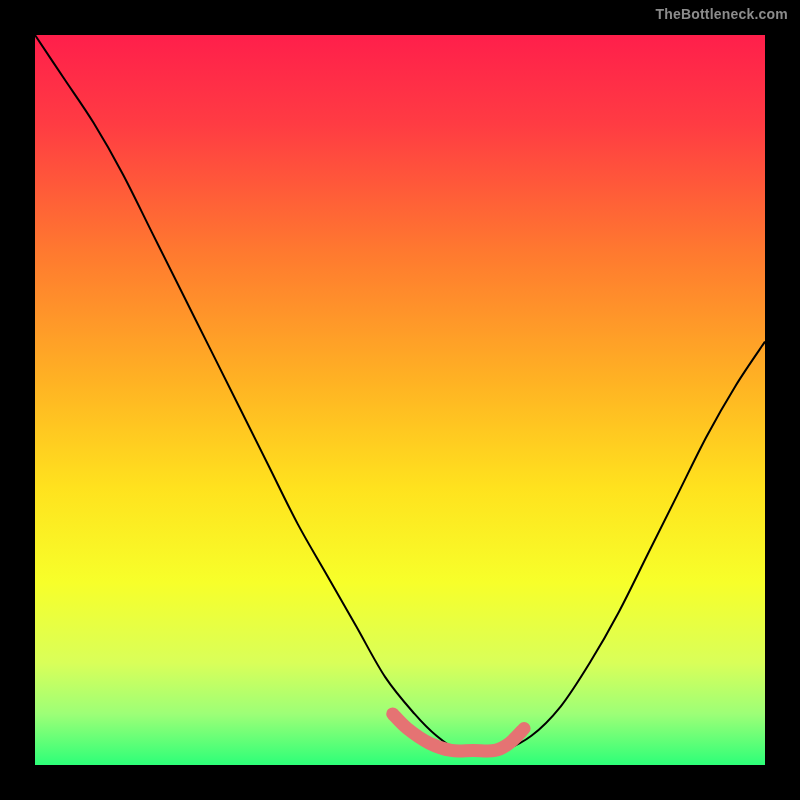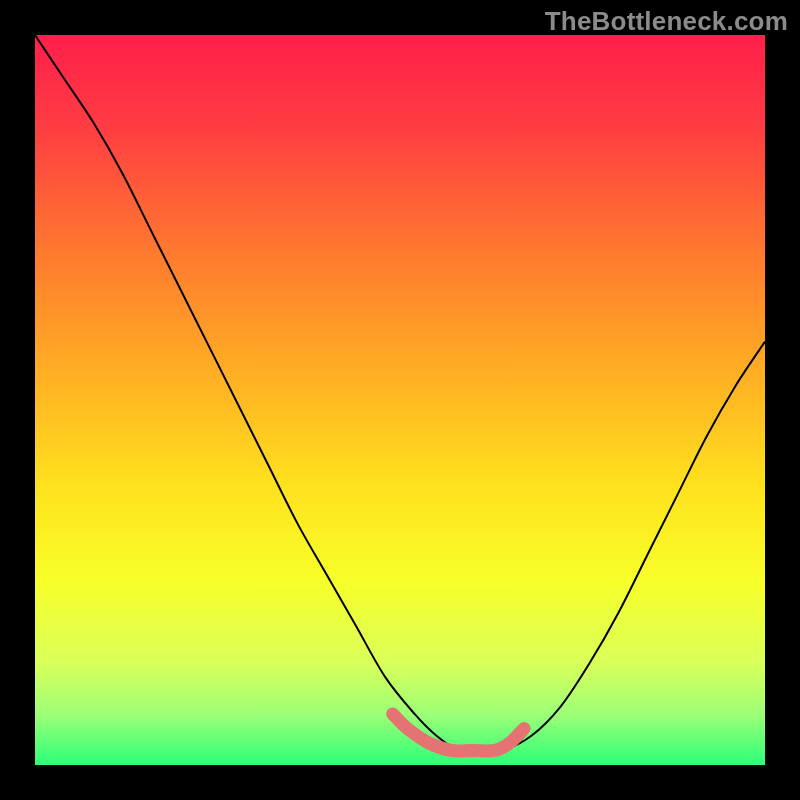--- a/index.html
+++ b/index.html
@@ -15,21 +15,21 @@
     left: 0;
     top: 0;
     width: 800px;
     height: 800px;
   }
   .watermark {
     position: absolute;
     top: 6px;
     right: 12px;
     font-family: Arial, Helvetica, sans-serif;
-    font-size: 26px;
+    font-size: 14px;
     font-weight: 600;
     color: #8b8b8b;
     letter-spacing: 0.2px;
     user-select: none;
   }
 </style>
 </head>
 <body>
 
 <svg class="canvas" viewBox="0 0 800 800" preserveAspectRatio="none">

